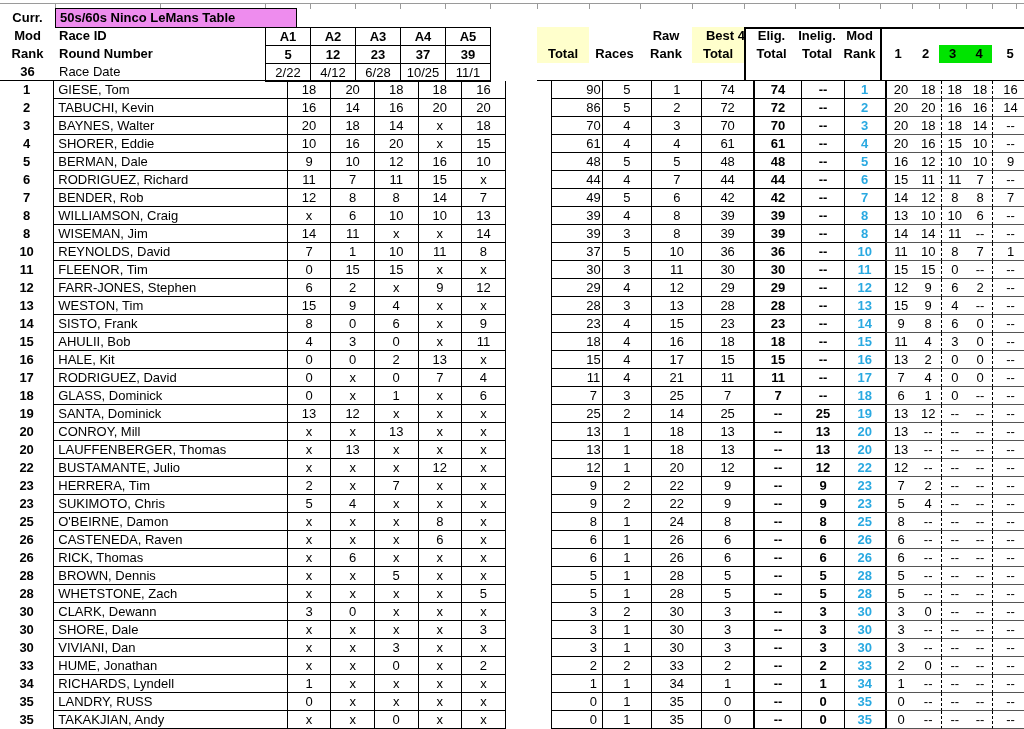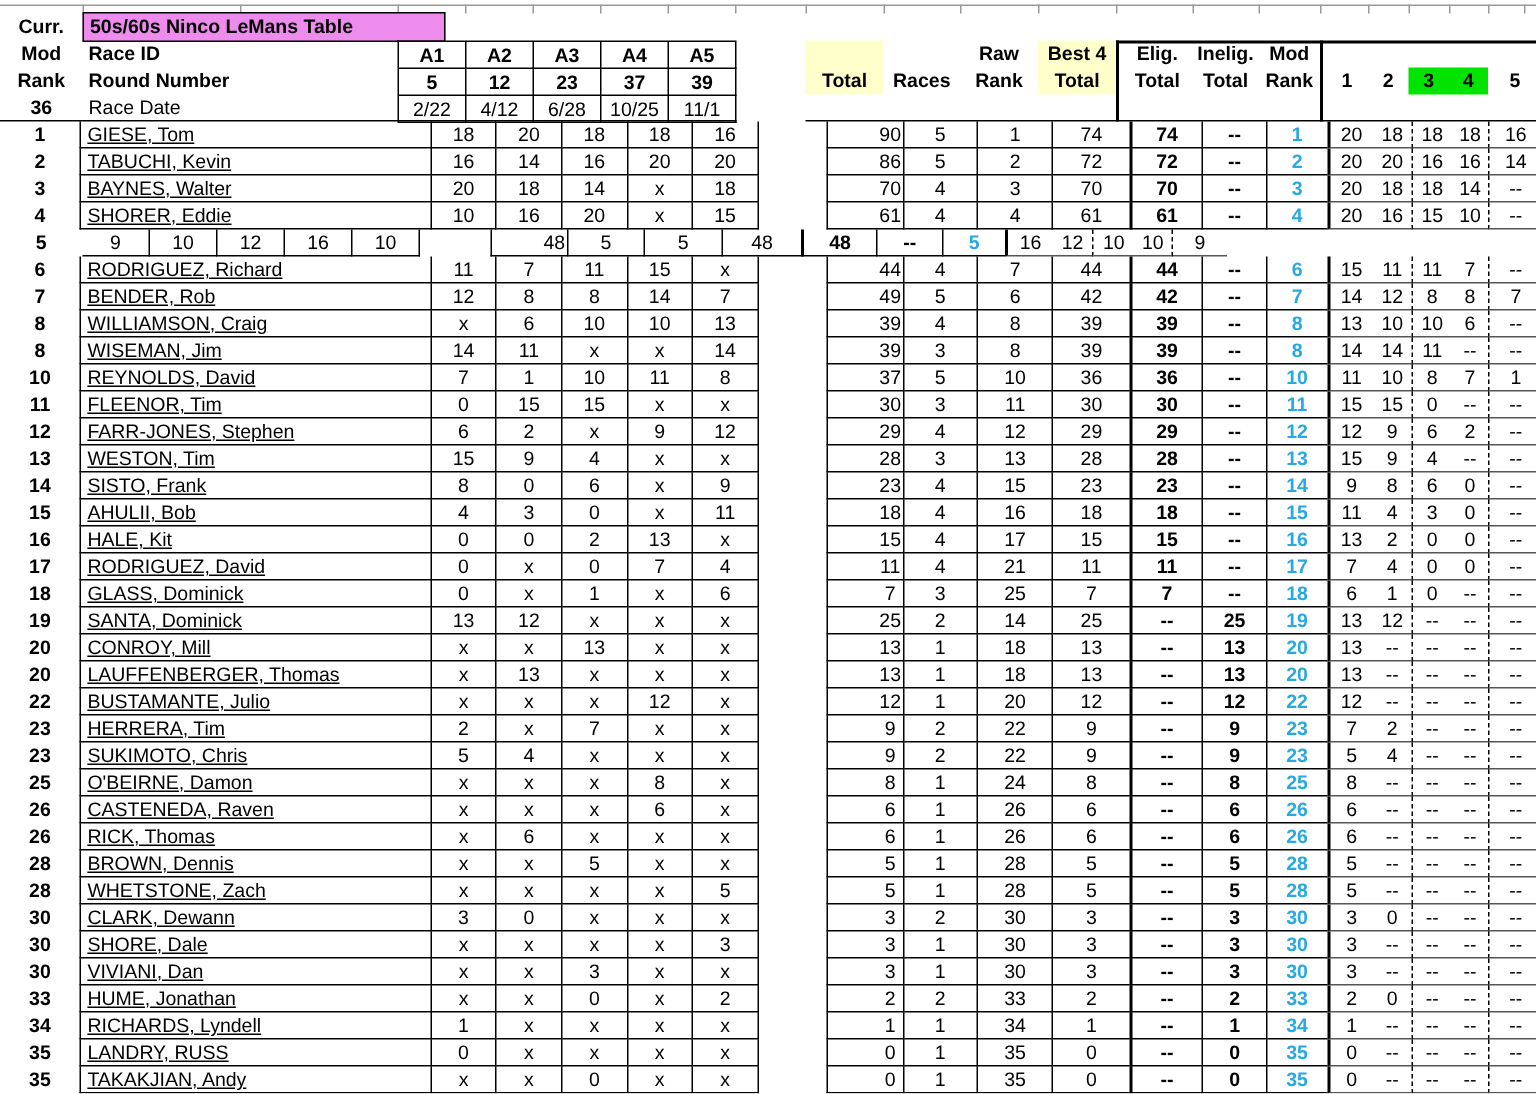--- a/index.html
+++ b/index.html
@@ -18,21 +18,21 @@
              text-align:center;line-height:17px;}
   .ybg{position:absolute;top:27px;height:36px;}
   .box{position:absolute;top:27px;height:54px;box-sizing:border-box;}
   .hline{position:absolute;height:1px;background:#000;}
   
   #rows{position:absolute;left:0;top:81px;width:1028px;}
   .row{display:flex;height:18px;}
   .c{box-sizing:border-box;height:18px;line-height:17px;text-align:center;overflow:hidden;white-space:nowrap;}
   .rank{width:55px;font-weight:bold;}
   .name{width:242px;text-align:left;padding-left:4px;border-left:1px solid #000;
-        border-right:1px solid #000;border-bottom:1px solid #000;text-decoration:underline;}
+        border-right:1px solid #000;border-bottom:1px solid #000;}
   .a{width:45px;border-right:1px solid #000;border-bottom:1px solid #000;}
   .gapc{width:47px;}
   .total{width:52px;border-left:1px solid #000;border-right:1px solid #000;border-bottom:1px solid #000;padding-left:33px;}
   .races{width:51px;border-right:1px solid #000;border-bottom:1px solid #000;}
   .raw{width:52px;border-right:1px solid #000;border-bottom:1px solid #000;}
   .best4{width:52px;border-bottom:1px solid #000;}
   .elig{width:51px;border-left:2px solid #000;border-right:1px solid #000;border-bottom:1px solid #000;font-weight:bold;}
   .inelig{width:44px;border-right:1px solid #000;border-bottom:1px solid #000;font-weight:bold;}
   .mod{width:41px;border-bottom:1px solid #000;font-weight:bold;}
   .s{border-bottom:1px solid #555;}
@@ -99,21 +99,21 @@
     <div>11/1</div>
   </div>
 
   <div class="ybg" id="yellow-total" style="left: 537px; width: 52px; background: rgb(255, 255, 204);"></div>
   <div class="ybg" id="yellow-best4" style="left: 692px; width: 52px; background: rgb(255, 255, 204);"></div>
 
   <div class="box" style="left:744px;width:136px;border-left:2px solid #000;border-top:2px solid #000;"></div>
   <div class="box" style="left:880px;width:148px;border-left:2px solid #000;border-top:2px solid #000;"></div>
 
   <div class="cell-lab bold" style="left:640px;top:27px;width:52px;">Raw</div>
-  <div class="cell-lab bold" style="left:692px;top:27px;width:52px;">Best 4</div>
+  <div class="cell-lab bold" style="left:692px;top:27px;width:67px;">Best 4</div>
   <div class="cell-lab bold" style="left:746px;top:27px;width:51px;">Elig.</div>
   <div class="cell-lab bold" style="left:795px;top:27px;width:44px;">Inelig.</div>
   <div class="cell-lab bold" style="left:839px;top:27px;width:41px;">Mod</div>
   <div class="cell-lab bold" style="left:537px;top:45px;width:52px;">Total</div>
   <div class="cell-lab bold" style="left:589px;top:45px;width:51px;">Races</div>
   <div class="cell-lab bold" style="left:640px;top:45px;width:52px;">Rank</div>
   <div class="cell-lab bold" style="left:692px;top:45px;width:52px;">Total</div>
   <div class="cell-lab bold" style="left:746px;top:45px;width:51px;">Total</div>
   <div class="cell-lab bold" style="left:795px;top:45px;width:44px;">Total</div>
   <div class="cell-lab bold" style="left:839px;top:45px;width:41px;">Rank</div>
@@ -210,20 +210,21 @@
         <div class="c inelig">--</div>
         <div class="c mod" style="color: rgb(41, 169, 225);">4</div>
         <div class="c s s1">20</div>
         <div class="c s s2">16</div>
         <div class="c s s3">15</div>
         <div class="c s s4">10</div>
         <div class="c s s5">--</div>
       </div>
       <div class="row">
         <div class="c rank">5</div>
+        <div class="c name">BERMAN, Dale</div>
         <div class="c a">9</div>
         <div class="c a">10</div>
         <div class="c a">12</div>
         <div class="c a">16</div>
         <div class="c a">10</div>
         <div class="c gapc"></div>
         <div class="c total">48</div>
         <div class="c races">5</div>
         <div class="c raw">5</div>
         <div class="c best4">48</div>

